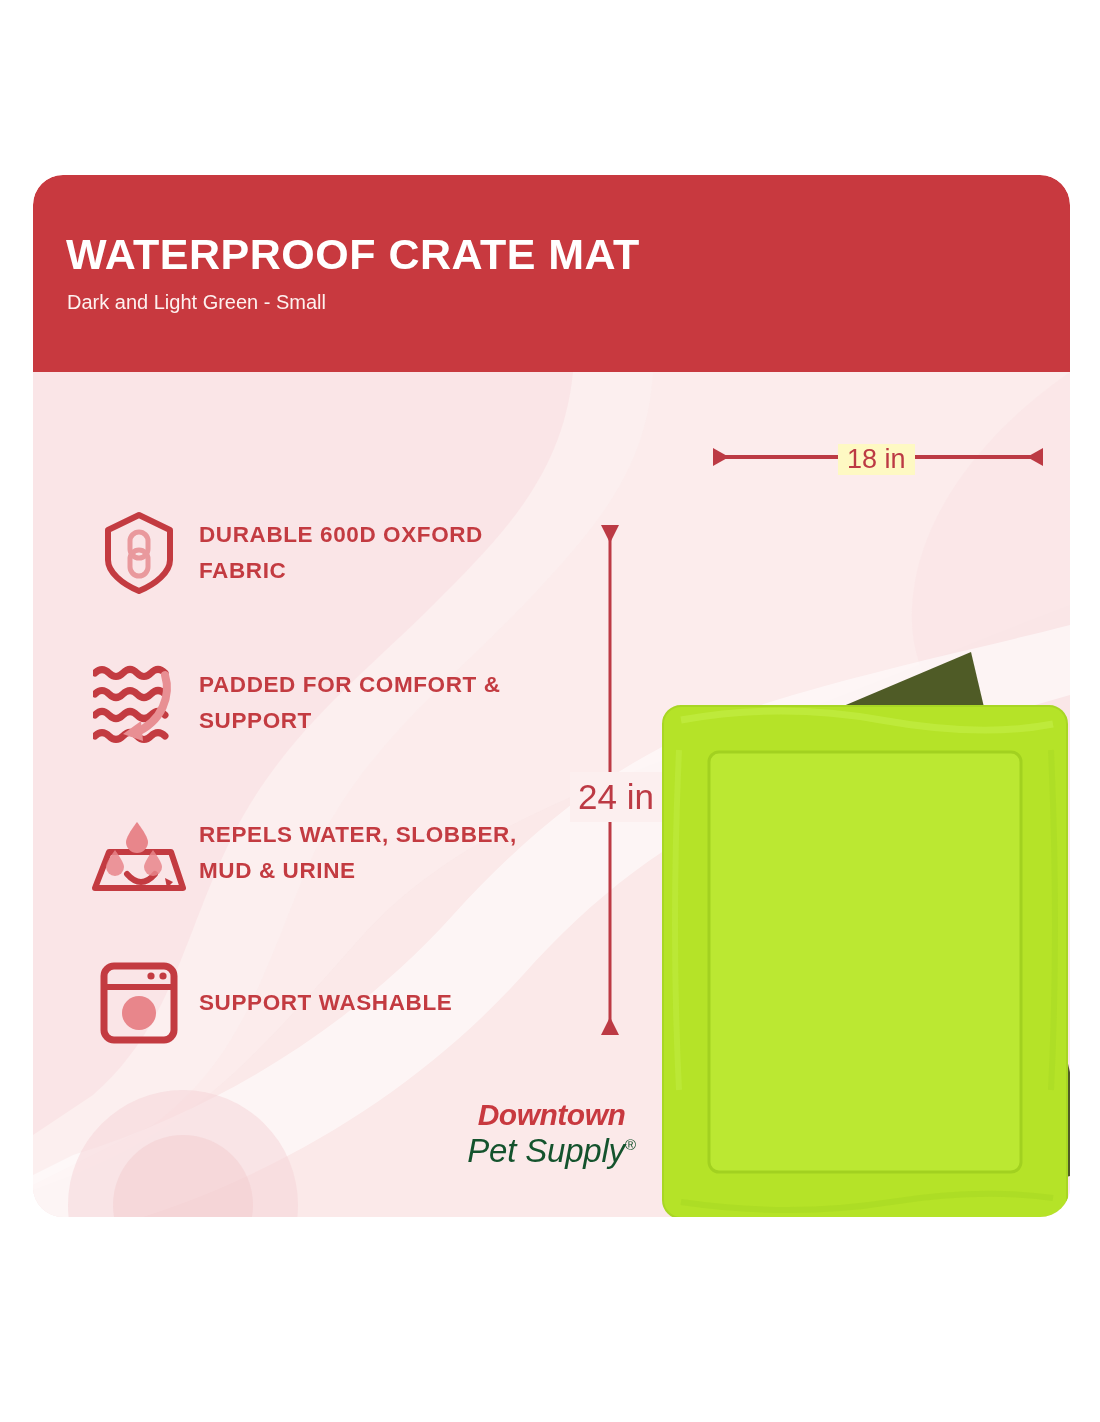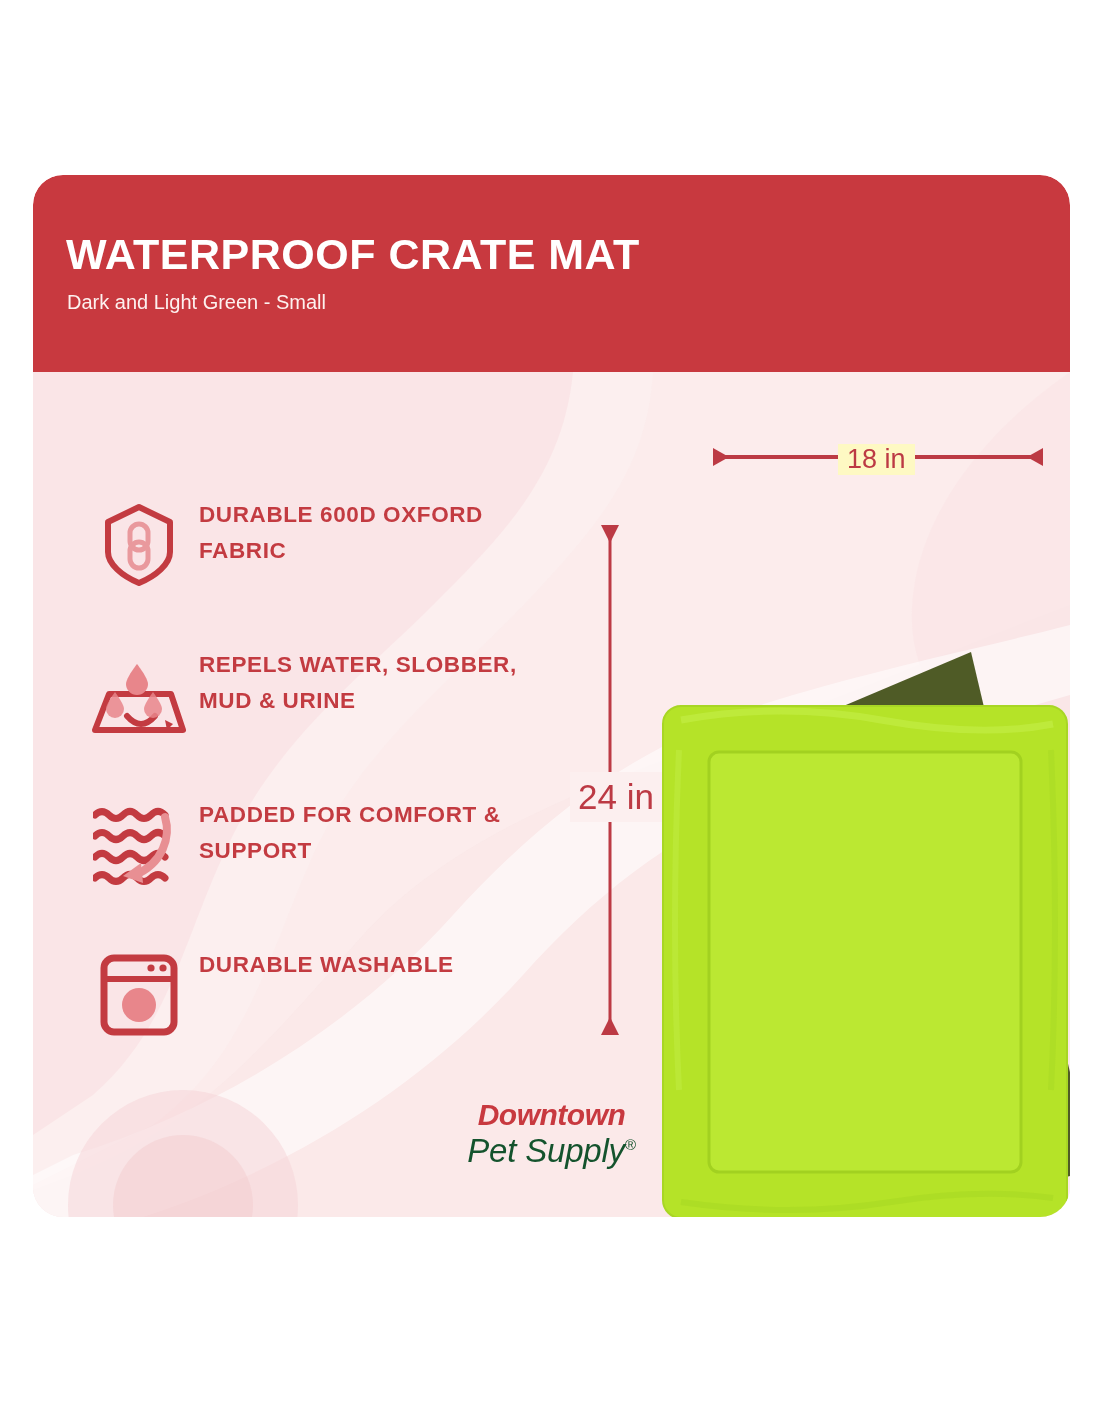--- a/index.html
+++ b/index.html
@@ -65,20 +65,21 @@
   
   .features {
     position: absolute;
     left: 58px;
     top: 322px;
     width: 520px;
   }
   .feature {
     position: relative;
     display: flex;
+    align-items: center;
     height: 112px;
     margin-bottom: 38px;
   }
   .feature-icon {
     width: 96px;
     min-width: 96px;
     height: 96px;
     display: flex;
     align-items: center;
     justify-content: center;
@@ -198,57 +199,57 @@
             <path d="M39 5 L70 20 L70 50 C70 62 56 74 39 81 C22 74 8 62 8 50 L8 20 Z" fill="none" stroke="#c33b41" stroke-width="6" stroke-linejoin="round"></path>
             <rect x="30" y="22" width="18" height="26" rx="9" fill="none" stroke="#e9999d" stroke-width="5"></rect>
             <rect x="30" y="40" width="18" height="26" rx="9" fill="none" stroke="#e9999d" stroke-width="5"></rect>
           </svg>
         </div>
         <div class="feature-label">DURABLE 600D OXFORD FABRIC</div>
       </div>
 
       <div class="feature">
         <div class="feature-icon">
+          <svg width="92" height="80" viewBox="0 0 92 80">
+            <path d="M2 10 q7 -7 14 0 t14 0 t14 0 t14 0 t14 0" fill="none" stroke="#c33b41" stroke-width="7" stroke-linecap="round"></path>
+            <path d="M2 31 q7 -7 14 0 t14 0 t14 0 t14 0 t14 0" fill="none" stroke="#c33b41" stroke-width="7" stroke-linecap="round"></path>
+            <path d="M2 52 q7 -7 14 0 t14 0 t14 0 t14 0 t14 0" fill="none" stroke="#c33b41" stroke-width="7" stroke-linecap="round"></path>
+            <path d="M2 73 q7 -7 14 0 t14 0 t14 0 t14 0 t14 0" fill="none" stroke="#c33b41" stroke-width="7" stroke-linecap="round"></path>
+            <path d="M72 12 C78 32 70 58 42 70" fill="none" stroke="#e88f93" stroke-width="8" stroke-linecap="round"></path>
+            <path d="M48 58 L30 71 L50 78 Z" fill="#e88f93"></path>
+          </svg>
+        </div>
+        <div class="feature-label">PADDED FOR COMFORT &amp; SUPPORT</div>
+      </div>
+
+      <div class="feature">
+        <div class="feature-icon">
           <svg width="96" height="90" viewBox="0 0 96 90">
             <path d="M18 44 L80 44 L92 80 L4 80 Z" fill="none" stroke="#c33b41" stroke-width="6" stroke-linejoin="round"></path>
             <path d="M36 66 q14 16 28 0" fill="none" stroke="#c33b41" stroke-width="6" stroke-linecap="round"></path>
             <path d="M46 14 q0 0 0 0 c0 0 -11 14 -11 20 a11 11 0 0 0 22 0 c0 -6 -11 -20 -11 -20 z" fill="#e8868b"></path>
             <path d="M24 42 c0 0 -9 12 -9 17 a9 9 0 0 0 18 0 c0 -5 -9 -17 -9 -17 z" fill="#e8868b" opacity="0.85"></path>
             <path d="M62 42 c0 0 -9 12 -9 17 a9 9 0 0 0 18 0 c0 -5 -9 -17 -9 -17 z" fill="#e8868b" opacity="0.85"></path>
             <path d="M74 70 l8 4 l-6 6 z" fill="#c33b41"></path>
           </svg>
         </div>
         <div class="feature-label">REPELS WATER, SLOBBER, MUD &amp; URINE</div>
       </div>
 
       <div class="feature">
         <div class="feature-icon">
-          <svg width="92" height="80" viewBox="0 0 92 80">
-            <path d="M2 10 q7 -7 14 0 t14 0 t14 0 t14 0 t14 0" fill="none" stroke="#c33b41" stroke-width="7" stroke-linecap="round"></path>
-            <path d="M2 31 q7 -7 14 0 t14 0 t14 0 t14 0 t14 0" fill="none" stroke="#c33b41" stroke-width="7" stroke-linecap="round"></path>
-            <path d="M2 52 q7 -7 14 0 t14 0 t14 0 t14 0 t14 0" fill="none" stroke="#c33b41" stroke-width="7" stroke-linecap="round"></path>
-            <path d="M2 73 q7 -7 14 0 t14 0 t14 0 t14 0 t14 0" fill="none" stroke="#c33b41" stroke-width="7" stroke-linecap="round"></path>
-            <path d="M72 12 C78 32 70 58 42 70" fill="none" stroke="#e88f93" stroke-width="8" stroke-linecap="round"></path>
-            <path d="M48 58 L30 71 L50 78 Z" fill="#e88f93"></path>
-          </svg>
-        </div>
-        <div class="feature-label">PADDED FOR COMFORT &amp; SUPPORT</div>
-      </div>
-
-      <div class="feature">
-        <div class="feature-icon">
           <svg width="80" height="84" viewBox="0 0 80 84">
             <rect x="5" y="5" width="70" height="74" rx="10" fill="none" stroke="#c33b41" stroke-width="7"></rect>
             <line x1="8" y1="26" x2="72" y2="26" stroke="#c33b41" stroke-width="6"></line>
             <circle cx="52" cy="15" r="3.6" fill="#c33b41"></circle>
             <circle cx="64" cy="15" r="3.6" fill="#c33b41"></circle>
             <circle cx="40" cy="52" r="17" fill="#e8868b"></circle>
           </svg>
         </div>
-        <div class="feature-label">DURABLE WASHABLE</div>
+        <div class="feature-label">SUPPORT WASHABLE</div>
       </div>
 
     </div>
 
     <div class="product">
       <svg width="512" height="620" viewBox="0 0 512 620">
 
         <path d="M48 150 L350 22 L472 540 L196 612 Z" fill="#4f5b26"></path>
 
         <g>

